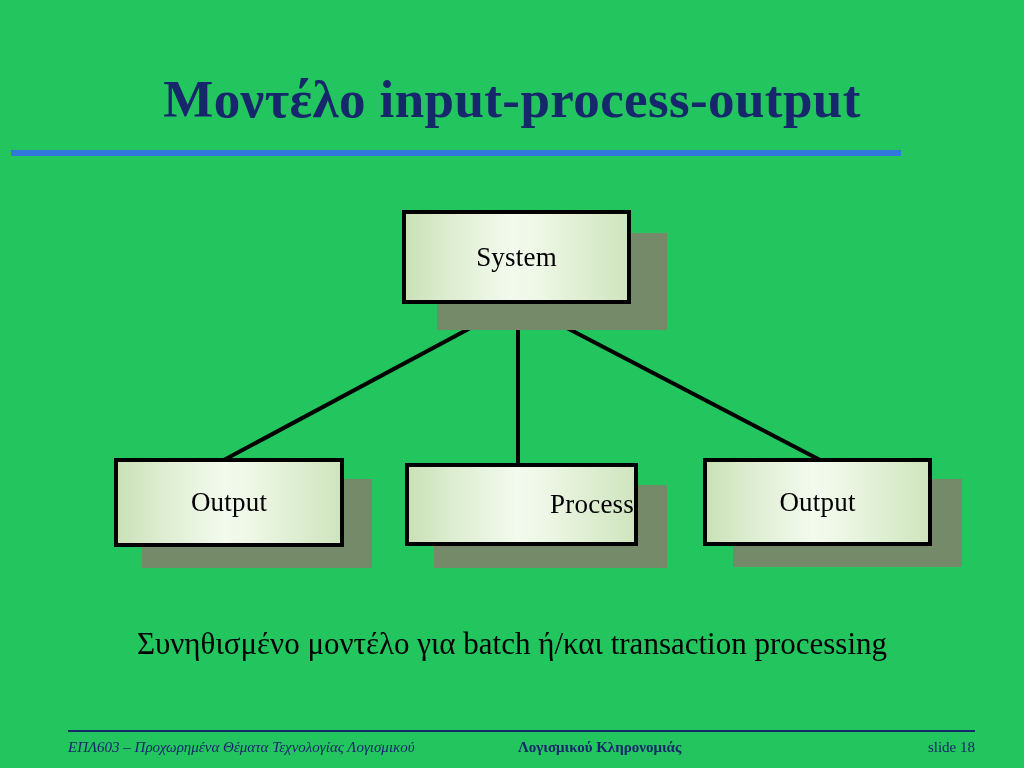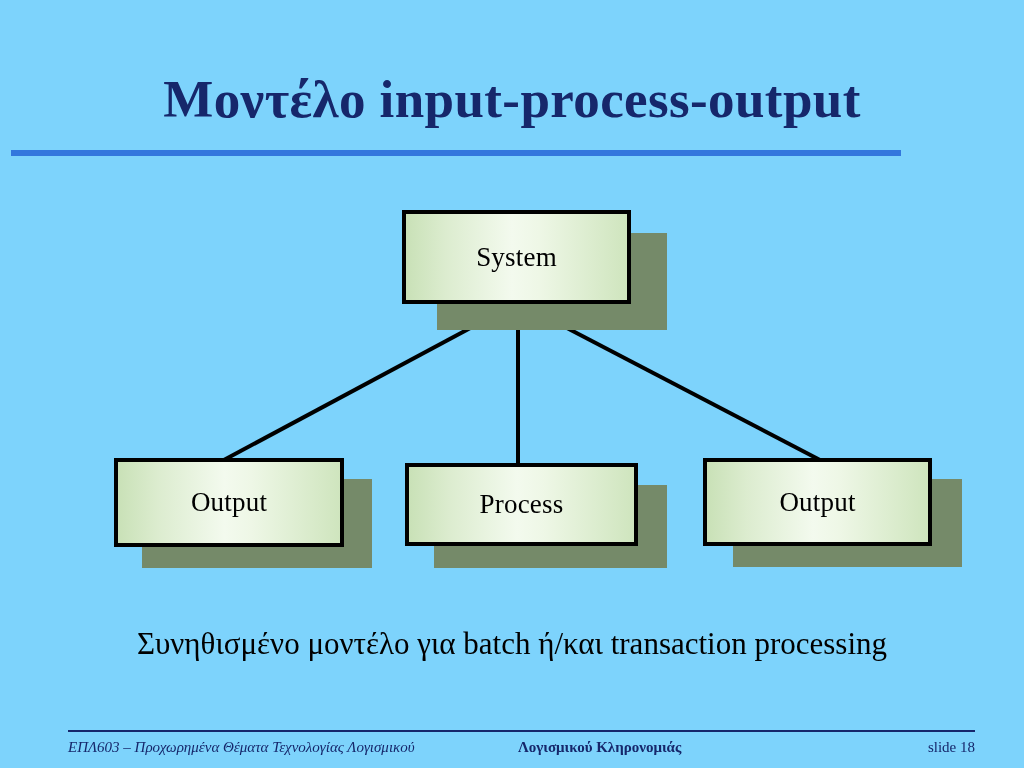--- a/index.html
+++ b/index.html
@@ -13,21 +13,21 @@
     height: 768px;
     overflow: hidden;
     font-family: "Liberation Serif", "DejaVu Serif", serif;
     -webkit-font-smoothing: antialiased;
   }
 
   .slide {
     position: relative;
     width: 1024px;
     height: 768px;
-    background: #7dd3fc;
+    background: #22c55e;
   }
 
   
   .slide-title {
     position: absolute;
     left: 0;
     top: 72px;
     width: 1024px;
     text-align: center;
     font-family: "Liberation Serif", "DejaVu Serif", serif;
@@ -96,21 +96,21 @@
     white-space: nowrap;
   }
 
   
   #node-system        { left: 402px; top: 210px; width: 229px; height: 94px; }
   #node-system-shadow { left: 437px; top: 233px; width: 230px; height: 97px; }
 
   #node-input         { left: 114px; top: 458px; width: 230px; height: 89px; }
   #node-input-shadow  { left: 142px; top: 479px; width: 230px; height: 89px; }
 
-  #node-process        { left: 405px; top: 463px; width: 233px; height: 83px; }
+  #node-process        { left: 405px; top: 463px; width: 233px; height: 83px; justify-content: flex-end; }
   #node-process-shadow { left: 434px; top: 485px; width: 233px; height: 83px; }
 
   #node-output         { left: 703px; top: 458px; width: 229px; height: 88px; }
   #node-output-shadow  { left: 733px; top: 479px; width: 229px; height: 88px; }
 
   
   .caption {
     position: absolute;
     left: 0;
     top: 626px;

